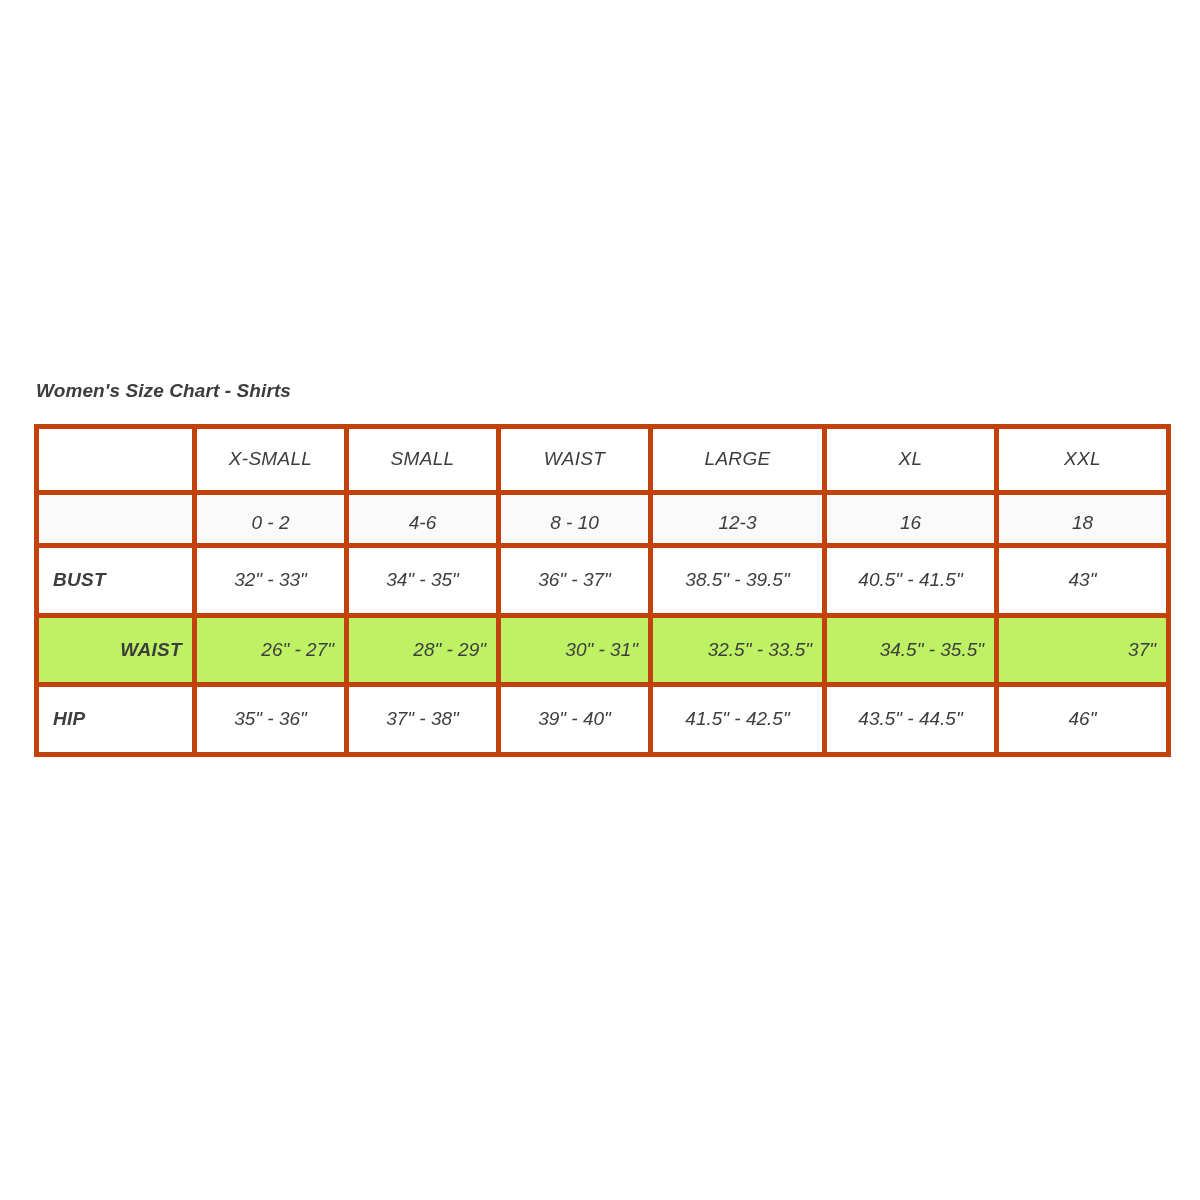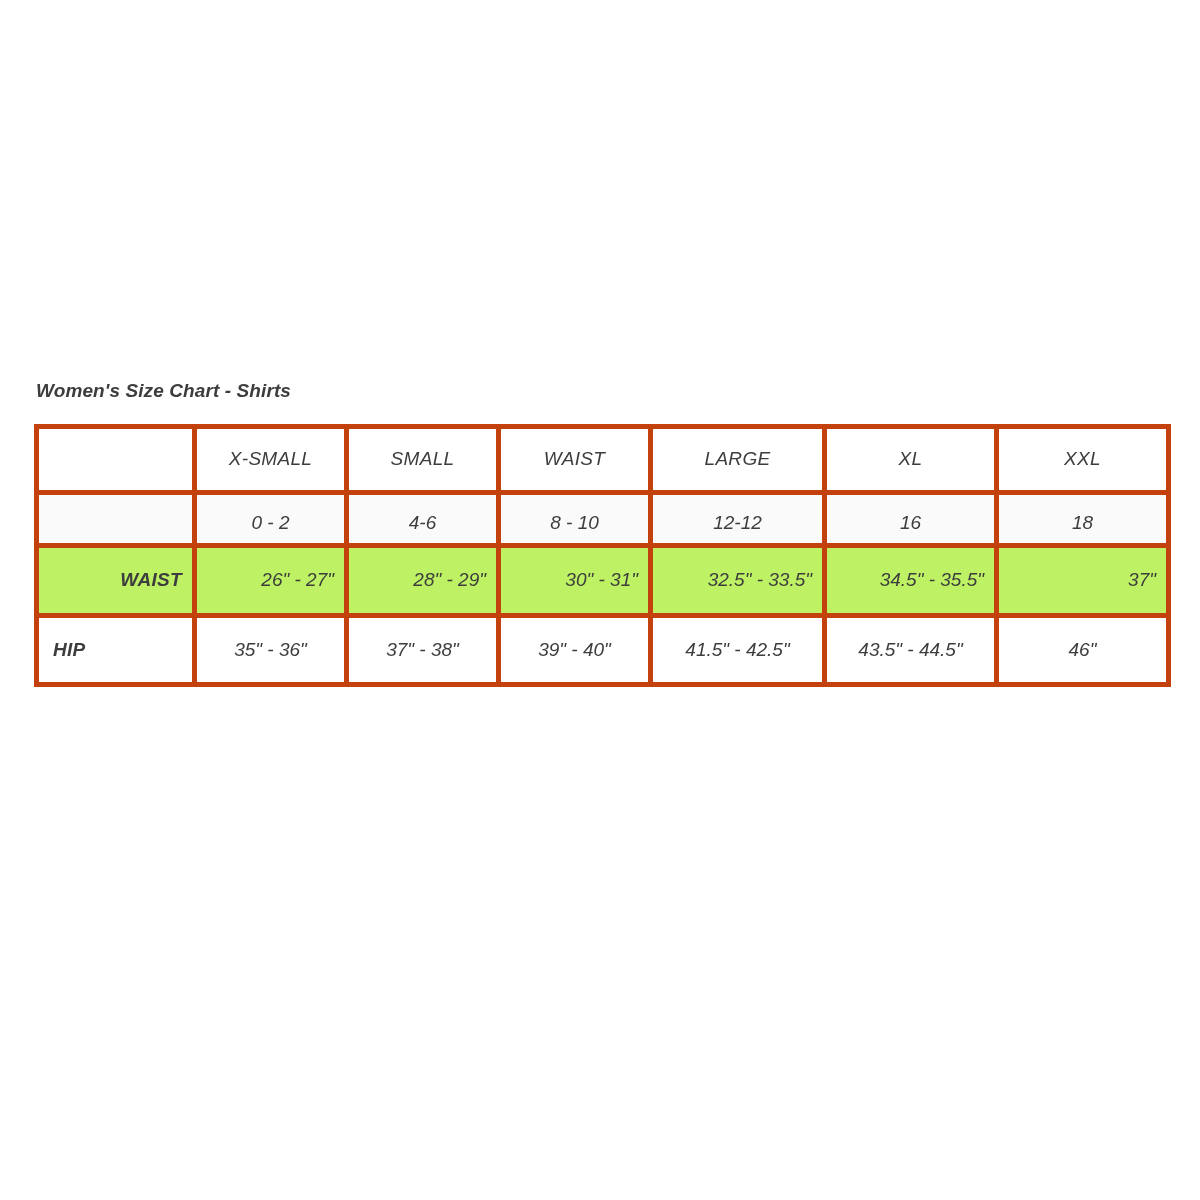--- a/index.html
+++ b/index.html
@@ -106,23 +106,32 @@
         <th>XL</th>
         <th>XXL</th>
       </tr>
     </thead>
     <tbody>
       <tr class="numeric-row">
         <td class="row-label"></td>
         <td>0 - 2</td>
         <td>4-6</td>
         <td>8 - 10</td>
-        <td>12-12</td>
+        <td>12-3</td>
         <td>16</td>
         <td>18</td>
+      </tr>
+      <tr class="measure-row">
+        <td class="row-label">BUST</td>
+        <td>32" - 33"</td>
+        <td>34" - 35"</td>
+        <td>36" - 37"</td>
+        <td>38.5" - 39.5"</td>
+        <td>40.5" - 41.5"</td>
+        <td>43"</td>
       </tr>
       <tr class="measure-row alt">
         <td class="row-label">WAIST</td>
         <td>26" - 27"</td>
         <td>28" - 29"</td>
         <td>30" - 31"</td>
         <td>32.5" - 33.5"</td>
         <td>34.5" - 35.5"</td>
         <td>37"</td>
       </tr>

